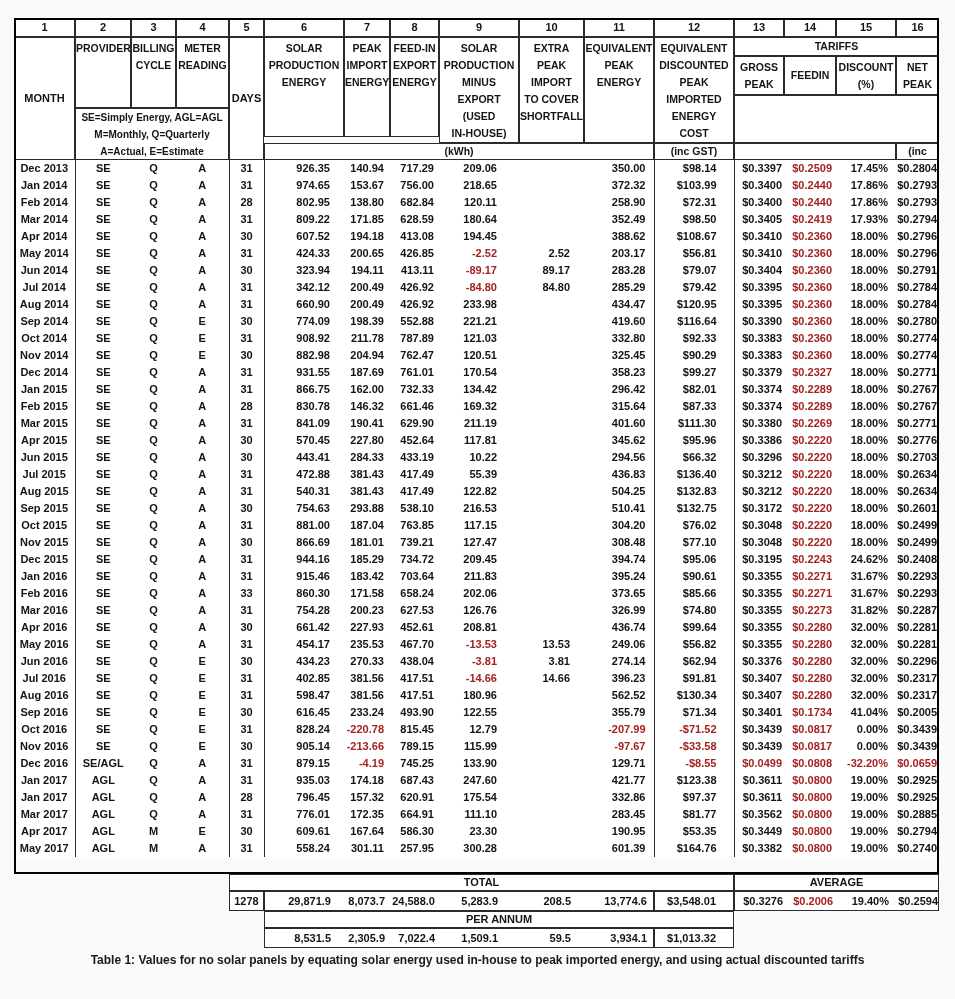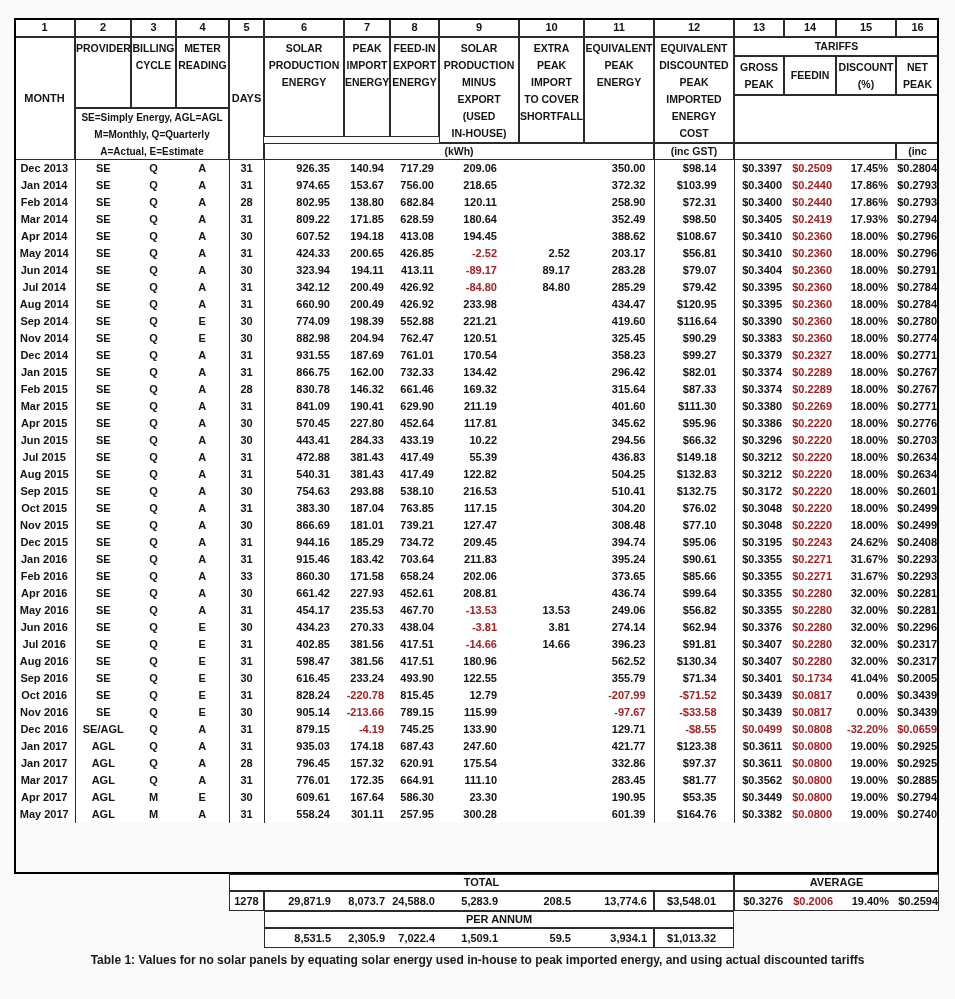--- a/index.html
+++ b/index.html
@@ -342,20 +342,38 @@
           <td class="num" style="padding-right: 22px;">221.21</td>
           <td class="num" style="padding-right: 14px;"></td>
           <td class="br num" style="padding-right: 8px;">419.60</td>
           <td class="br num" style="padding-right: 17px;">$116.64</td>
           <td class="num" style="padding-right: 2px;">$0.3390</td>
           <td class="num red" style="padding-right: 4px;">$0.2360</td>
           <td class="num" style="padding-right: 8px;">18.00%</td>
           <td class="num" style="padding-right: 2px;">$0.2780</td>
         </tr>
         <tr>
+          <td class="br ctr">Oct 2014</td>
+          <td class="ctr">SE</td>
+          <td class="ctr">Q</td>
+          <td class="br ctr">E</td>
+          <td class="br ctr">31</td>
+          <td class="num" style="padding-right: 14px;">908.92</td>
+          <td class="num" style="padding-right: 6px;">211.78</td>
+          <td class="num" style="padding-right: 5px;">787.89</td>
+          <td class="num" style="padding-right: 22px;">121.03</td>
+          <td class="num" style="padding-right: 14px;"></td>
+          <td class="br num" style="padding-right: 8px;">332.80</td>
+          <td class="br num" style="padding-right: 17px;">$92.33</td>
+          <td class="num" style="padding-right: 2px;">$0.3383</td>
+          <td class="num red" style="padding-right: 4px;">$0.2360</td>
+          <td class="num" style="padding-right: 8px;">18.00%</td>
+          <td class="num" style="padding-right: 2px;">$0.2774</td>
+        </tr>
+        <tr>
           <td class="br ctr">Nov 2014</td>
           <td class="ctr">SE</td>
           <td class="ctr">Q</td>
           <td class="br ctr">E</td>
           <td class="br ctr">30</td>
           <td class="num" style="padding-right: 14px;">882.98</td>
           <td class="num" style="padding-right: 6px;">204.94</td>
           <td class="num" style="padding-right: 5px;">762.47</td>
           <td class="num" style="padding-right: 22px;">120.51</td>
           <td class="num" style="padding-right: 14px;"></td>
@@ -479,21 +497,21 @@
           <td class="ctr">SE</td>
           <td class="ctr">Q</td>
           <td class="br ctr">A</td>
           <td class="br ctr">31</td>
           <td class="num" style="padding-right: 14px;">472.88</td>
           <td class="num" style="padding-right: 6px;">381.43</td>
           <td class="num" style="padding-right: 5px;">417.49</td>
           <td class="num" style="padding-right: 22px;">55.39</td>
           <td class="num" style="padding-right: 14px;"></td>
           <td class="br num" style="padding-right: 8px;">436.83</td>
-          <td class="br num" style="padding-right: 17px;">$149.18</td>
+          <td class="br num" style="padding-right: 17px;">$136.40</td>
           <td class="num" style="padding-right: 2px;">$0.3212</td>
           <td class="num red" style="padding-right: 4px;">$0.2220</td>
           <td class="num" style="padding-right: 8px;">18.00%</td>
           <td class="num" style="padding-right: 2px;">$0.2634</td>
         </tr>
         <tr>
           <td class="br ctr">Aug 2015</td>
           <td class="ctr">SE</td>
           <td class="ctr">Q</td>
           <td class="br ctr">A</td>
@@ -527,21 +545,21 @@
           <td class="num red" style="padding-right: 4px;">$0.2220</td>
           <td class="num" style="padding-right: 8px;">18.00%</td>
           <td class="num" style="padding-right: 2px;">$0.2601</td>
         </tr>
         <tr>
           <td class="br ctr">Oct 2015</td>
           <td class="ctr">SE</td>
           <td class="ctr">Q</td>
           <td class="br ctr">A</td>
           <td class="br ctr">31</td>
-          <td class="num" style="padding-right: 14px;">383.30</td>
+          <td class="num" style="padding-right: 14px;">881.00</td>
           <td class="num" style="padding-right: 6px;">187.04</td>
           <td class="num" style="padding-right: 5px;">763.85</td>
           <td class="num" style="padding-right: 22px;">117.15</td>
           <td class="num" style="padding-right: 14px;"></td>
           <td class="br num" style="padding-right: 8px;">304.20</td>
           <td class="br num" style="padding-right: 17px;">$76.02</td>
           <td class="num" style="padding-right: 2px;">$0.3048</td>
           <td class="num red" style="padding-right: 4px;">$0.2220</td>
           <td class="num" style="padding-right: 8px;">18.00%</td>
           <td class="num" style="padding-right: 2px;">$0.2499</td>
@@ -610,20 +628,38 @@
           <td class="num" style="padding-right: 6px;">171.58</td>
           <td class="num" style="padding-right: 5px;">658.24</td>
           <td class="num" style="padding-right: 22px;">202.06</td>
           <td class="num" style="padding-right: 14px;"></td>
           <td class="br num" style="padding-right: 8px;">373.65</td>
           <td class="br num" style="padding-right: 17px;">$85.66</td>
           <td class="num" style="padding-right: 2px;">$0.3355</td>
           <td class="num red" style="padding-right: 4px;">$0.2271</td>
           <td class="num" style="padding-right: 8px;">31.67%</td>
           <td class="num" style="padding-right: 2px;">$0.2293</td>
+        </tr>
+        <tr>
+          <td class="br ctr">Mar 2016</td>
+          <td class="ctr">SE</td>
+          <td class="ctr">Q</td>
+          <td class="br ctr">A</td>
+          <td class="br ctr">31</td>
+          <td class="num" style="padding-right: 14px;">754.28</td>
+          <td class="num" style="padding-right: 6px;">200.23</td>
+          <td class="num" style="padding-right: 5px;">627.53</td>
+          <td class="num" style="padding-right: 22px;">126.76</td>
+          <td class="num" style="padding-right: 14px;"></td>
+          <td class="br num" style="padding-right: 8px;">326.99</td>
+          <td class="br num" style="padding-right: 17px;">$74.80</td>
+          <td class="num" style="padding-right: 2px;">$0.3355</td>
+          <td class="num red" style="padding-right: 4px;">$0.2273</td>
+          <td class="num" style="padding-right: 8px;">31.82%</td>
+          <td class="num" style="padding-right: 2px;">$0.2287</td>
         </tr>
         <tr>
           <td class="br ctr">Apr 2016</td>
           <td class="ctr">SE</td>
           <td class="ctr">Q</td>
           <td class="br ctr">A</td>
           <td class="br ctr">30</td>
           <td class="num" style="padding-right: 14px;">661.42</td>
           <td class="num" style="padding-right: 6px;">227.93</td>
           <td class="num" style="padding-right: 5px;">452.61</td>

